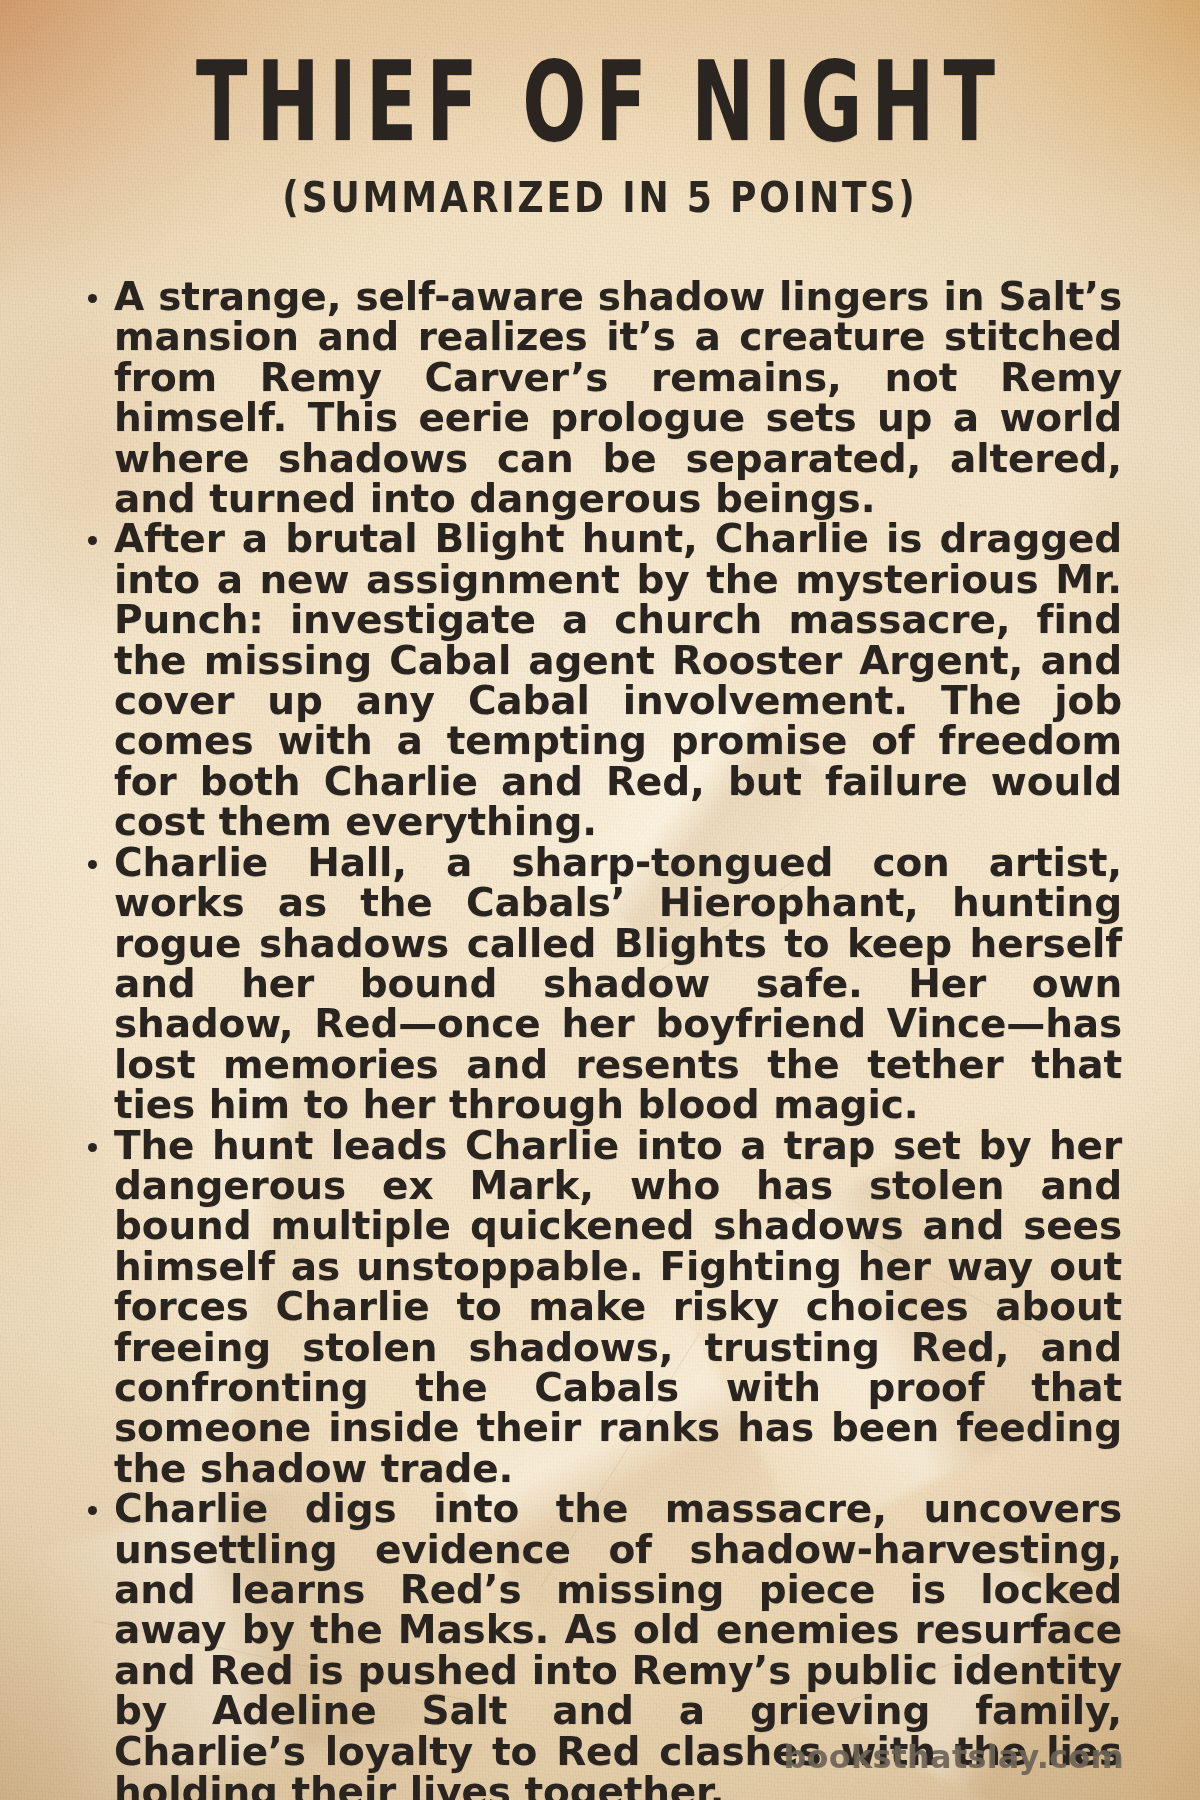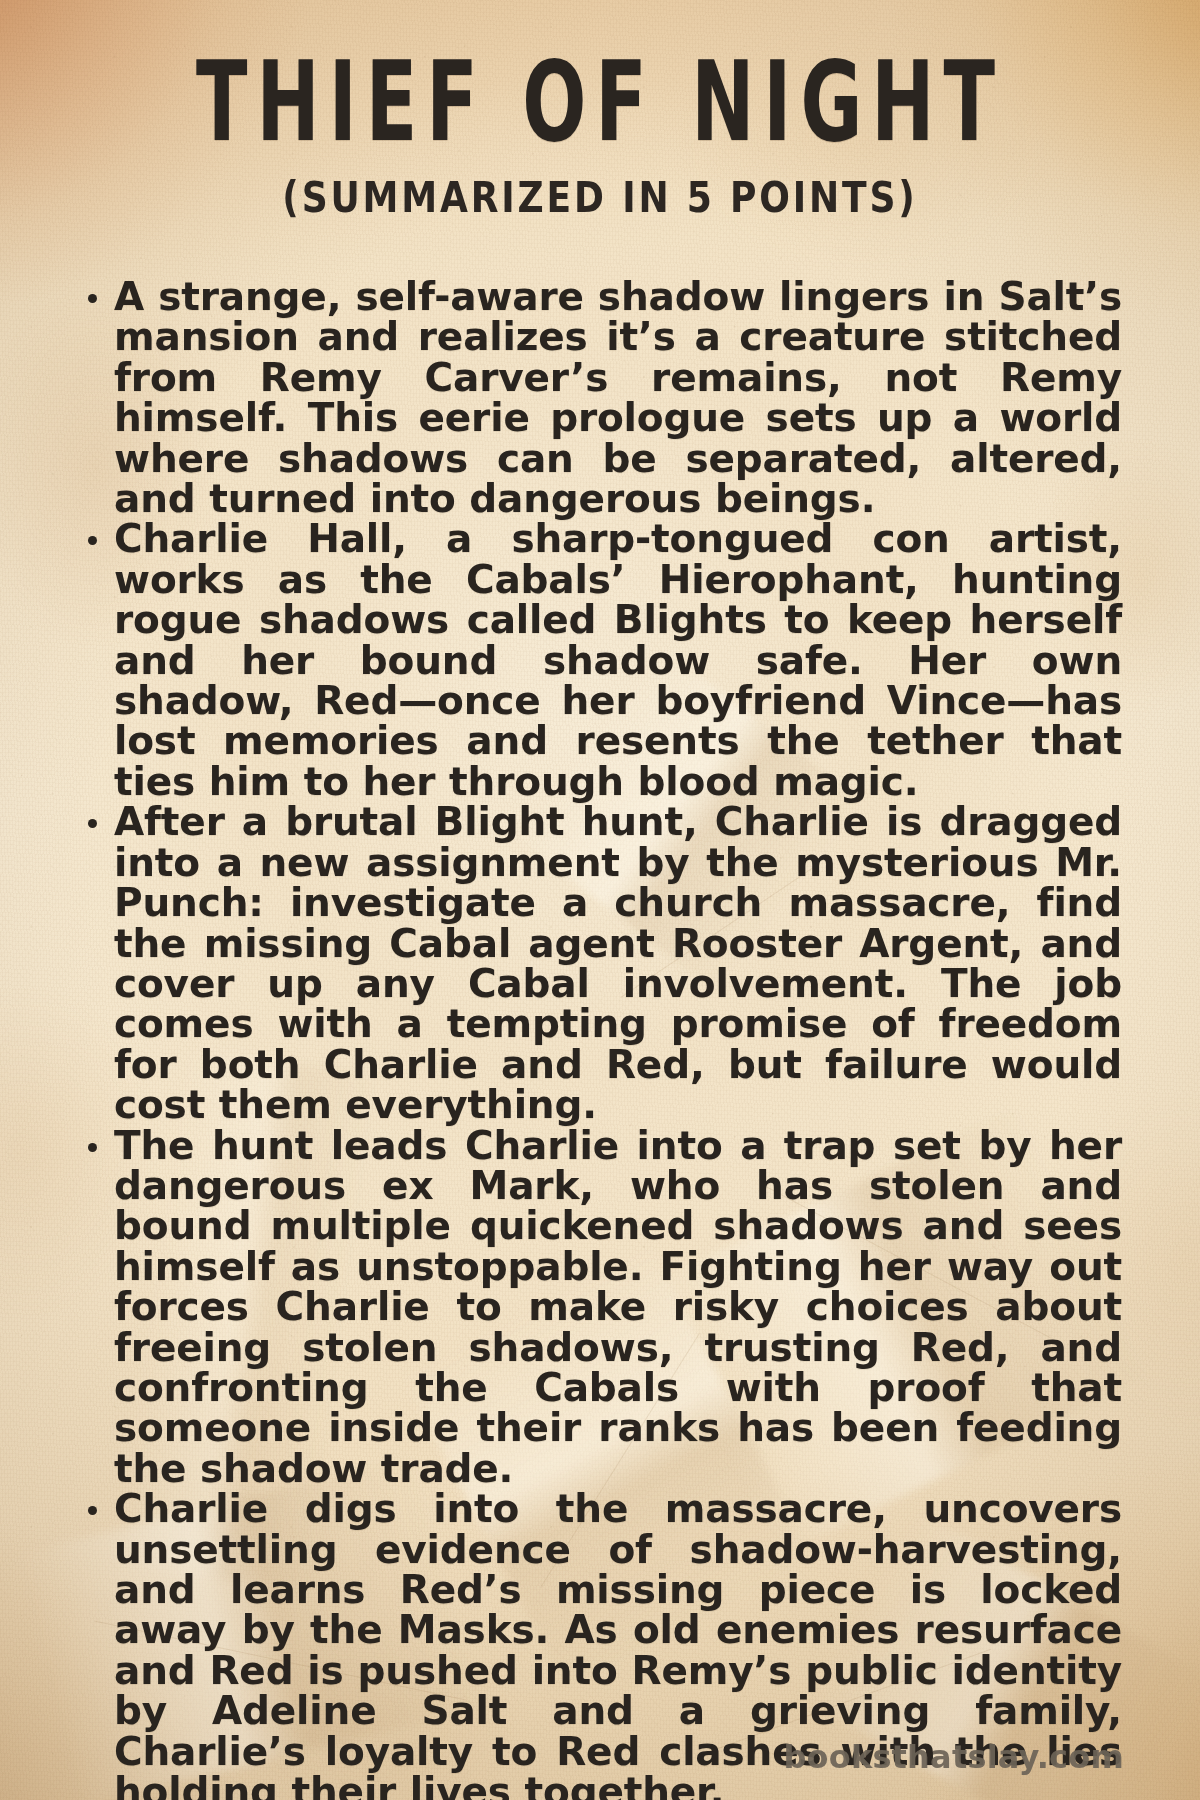--- a/index.html
+++ b/index.html
@@ -249,25 +249,25 @@
       <h2 class="poster-subtitle">(SUMMARIZED IN 5 POINTS)</h2>
     </div>
 
     <ul class="summary-list">
       <li class="summary-item">
         <span class="bullet-dot"></span>
         <span class="item-text">A strange, self-aware shadow lingers in Salt’s mansion and realizes it’s a creature stitched from Remy Carver’s remains, not Remy himself. This eerie prologue sets up a world where shadows can be separated, altered, and turned into dangerous beings.</span>
       </li>
       <li class="summary-item">
         <span class="bullet-dot"></span>
+        <span class="item-text">After a brutal Blight hunt, Charlie is dragged into a new assignment by the mysterious Mr. Punch: investigate a church massacre, find the missing Cabal agent Rooster Argent, and cover up any Cabal involvement. The job comes with a tempting promise of freedom for both Charlie and Red, but failure would cost them everything.</span>
+      </li>
+      <li class="summary-item">
+        <span class="bullet-dot"></span>
         <span class="item-text">Charlie Hall, a sharp-tongued con artist, works as the Cabals’ Hierophant, hunting rogue shadows called Blights to keep herself and her bound shadow safe. Her own shadow, Red—once her boyfriend Vince—has lost memories and resents the tether that ties him to her through blood magic.</span>
-      </li>
-      <li class="summary-item">
-        <span class="bullet-dot"></span>
-        <span class="item-text">After a brutal Blight hunt, Charlie is dragged into a new assignment by the mysterious Mr. Punch: investigate a church massacre, find the missing Cabal agent Rooster Argent, and cover up any Cabal involvement. The job comes with a tempting promise of freedom for both Charlie and Red, but failure would cost them everything.</span>
       </li>
       <li class="summary-item">
         <span class="bullet-dot"></span>
         <span class="item-text">The hunt leads Charlie into a trap set by her dangerous ex Mark, who has stolen and bound multiple quickened shadows and sees himself as unstoppable. Fighting her way out forces Charlie to make risky choices about freeing stolen shadows, trusting Red, and confronting the Cabals with proof that someone inside their ranks has been feeding the shadow trade.</span>
       </li>
       <li class="summary-item">
         <span class="bullet-dot"></span>
         <span class="item-text">Charlie digs into the massacre, uncovers unsettling evidence of shadow-harvesting, and learns Red’s missing piece is locked away by the Masks. As old enemies resurface and Red is pushed into Remy’s public identity by Adeline Salt and a grieving family, Charlie’s loyalty to Red clashes with the lies holding their lives together.</span>
       </li>
     </ul>

